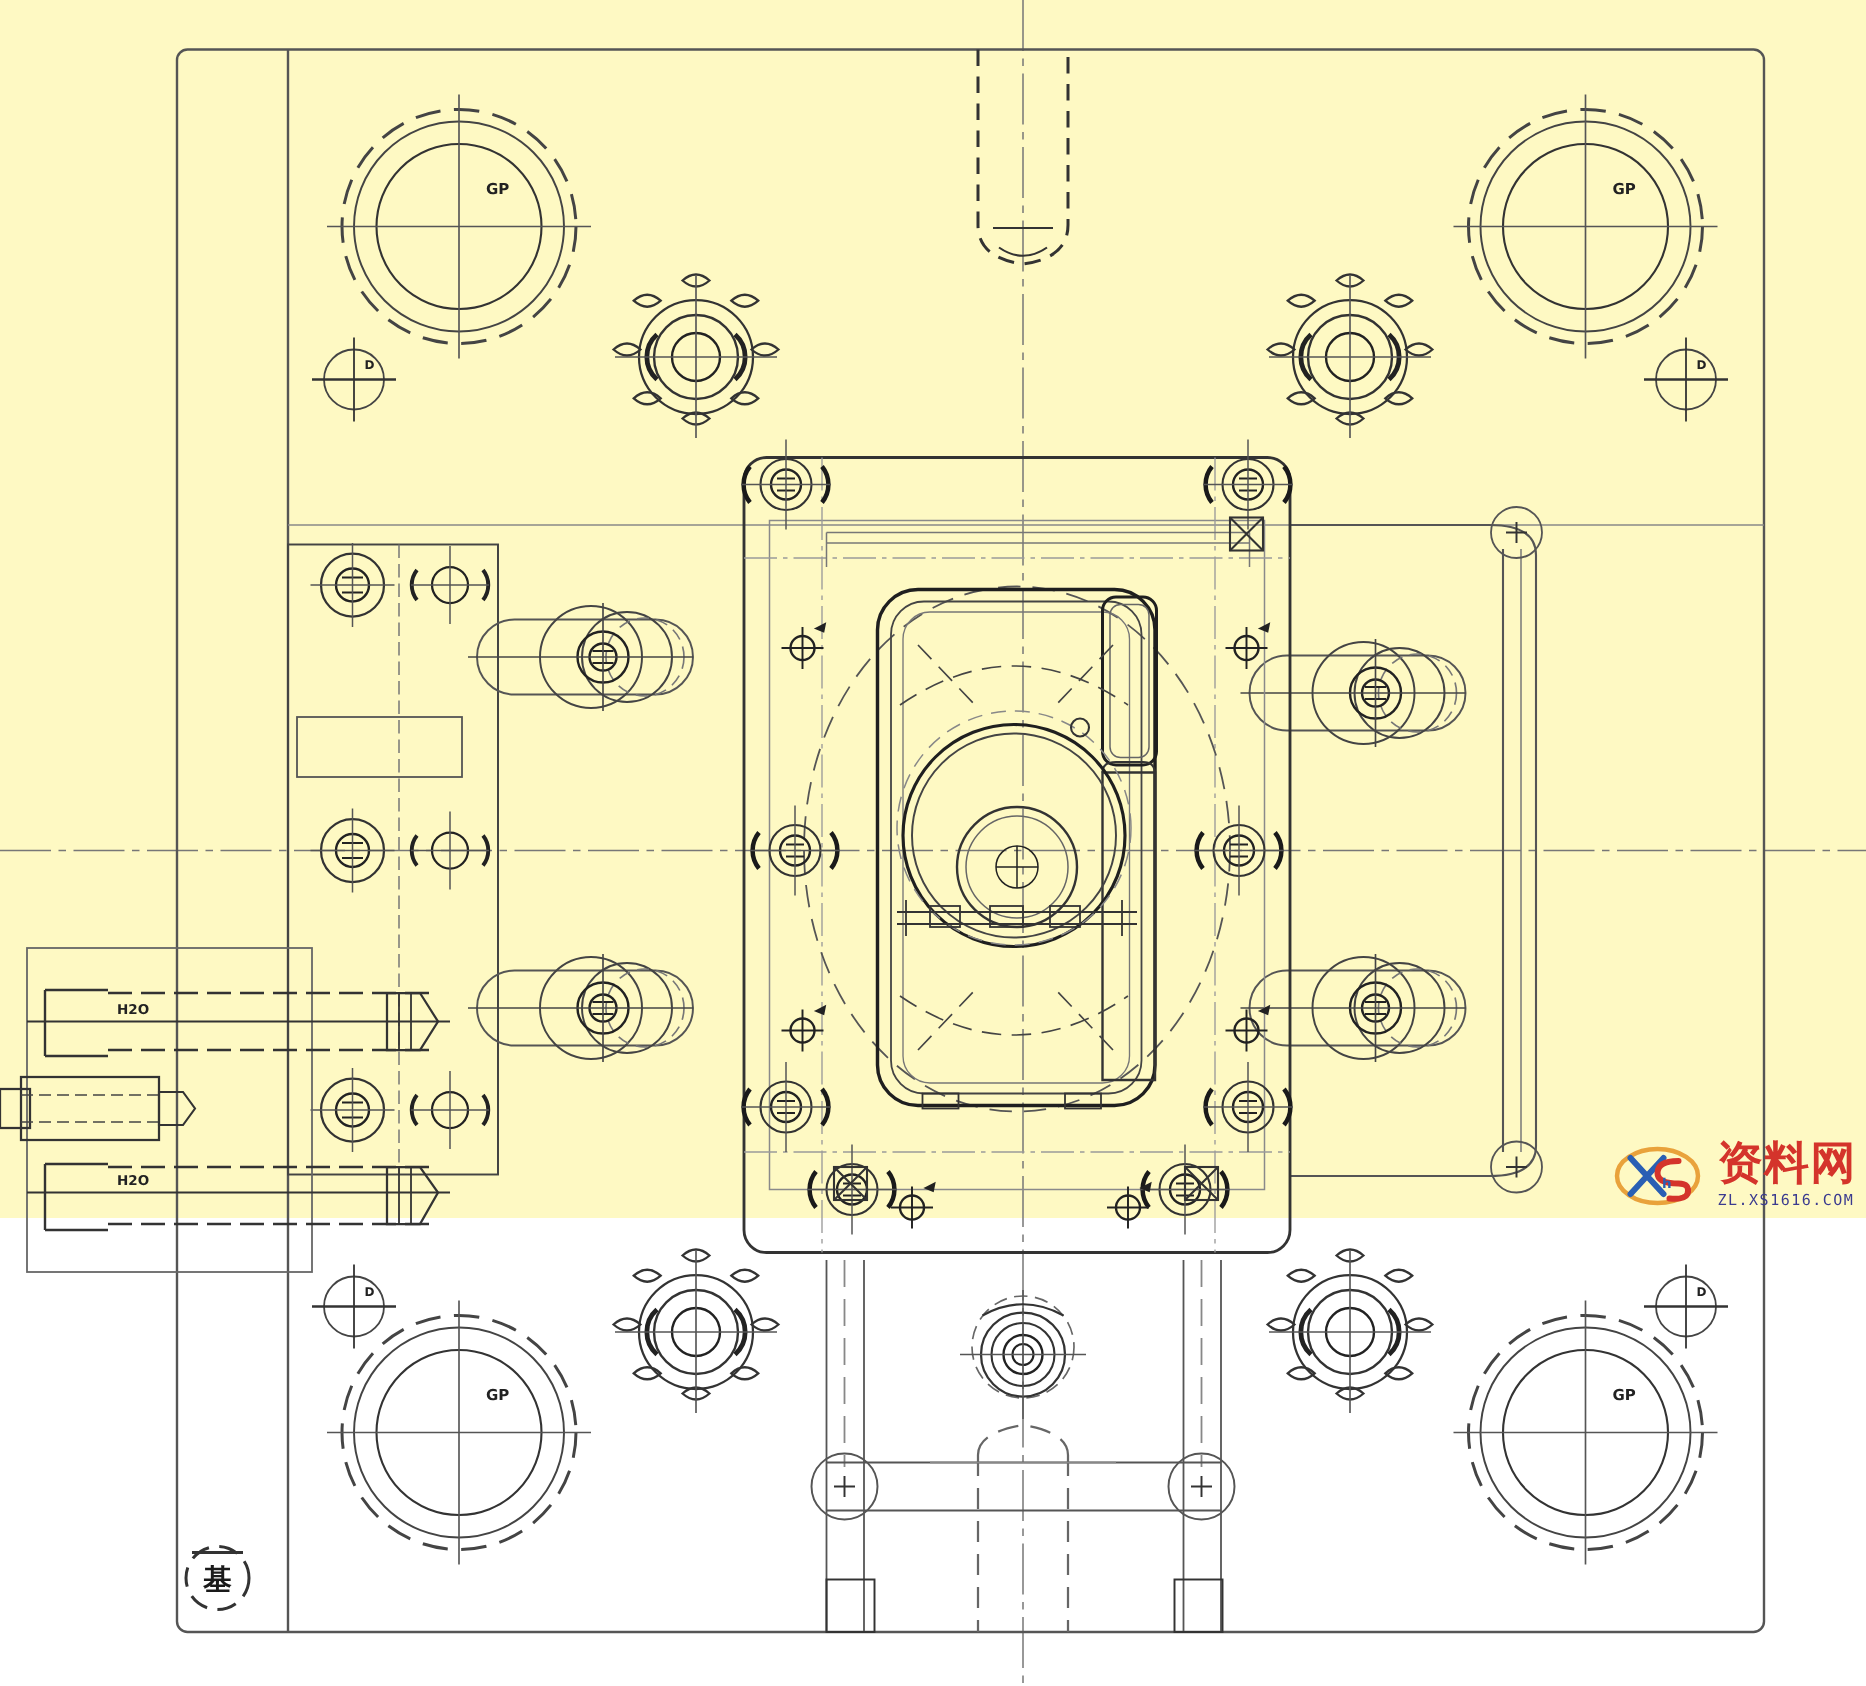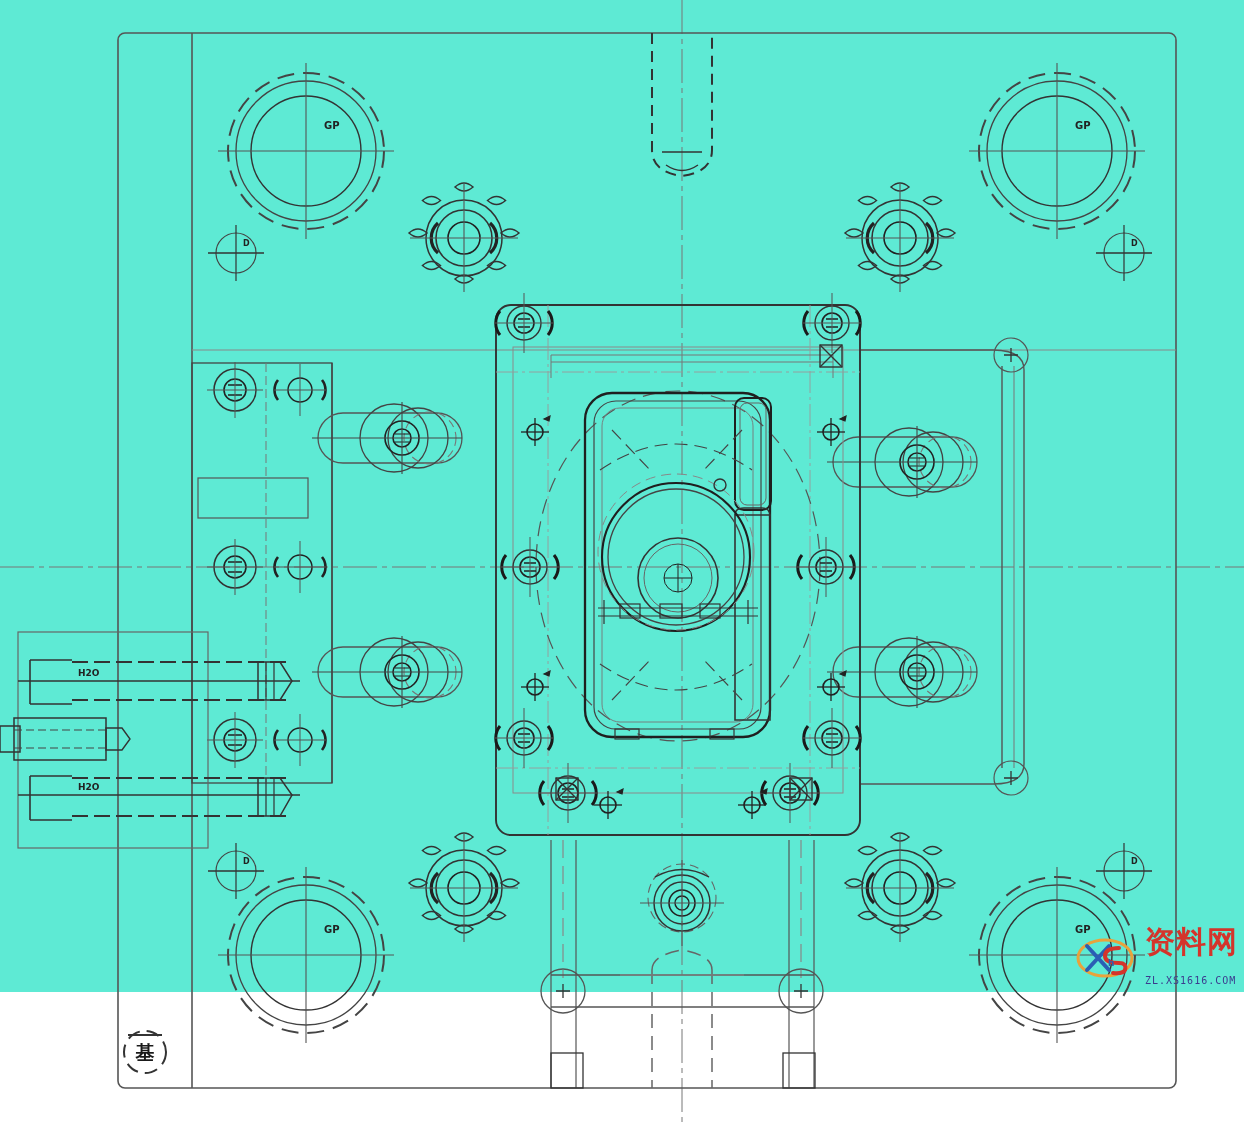--- a/index.html
+++ b/index.html
@@ -1,26 +1,26 @@
 <!DOCTYPE html>
 <html><head>
 <meta charset="utf-8">
 <title>Mold Base Plan View</title>
 <style>
   html,body{margin:0;padding:0;background:#ffffff;}
   body{width:1244px;height:1124px;overflow:hidden;
        font-family:"Liberation Sans",sans-serif;}
-  #stage{position:relative;width:1244px;height:992px;background:#5eead4;}
+  #stage{position:relative;width:1244px;height:812px;background:#fef9c3;}
   svg{display:block;}
   .wm{position:absolute;right:6px;bottom:6px;display:flex;align-items:center;gap:6px;}
   .wm-logo{position:relative;width:64px;height:44px;}
   .wm-cn{font-family:Liberation Mono, monospace;font-weight:bold;font-size:30px;
          color:#d4342b;letter-spacing:1px;line-height:1;}
   .wm-url{font-family:"DejaVu Sans Mono",monospace;font-size:10px;color:#3b3b8f;
-          letter-spacing:1px;margin-top:16px;}
+          letter-spacing:1px;margin-top:2px;}
   .wm-col{display:flex;flex-direction:column;align-items:flex-start;}
 </style>
 </head>
 <body>
 
 <div id="stage">
 
 <svg id="cad" width="1244" height="1124" viewBox="0 0 1244 1124" xmlns="http://www.w3.org/2000/svg">
   <defs>
     <g id="gp-group"></g>

